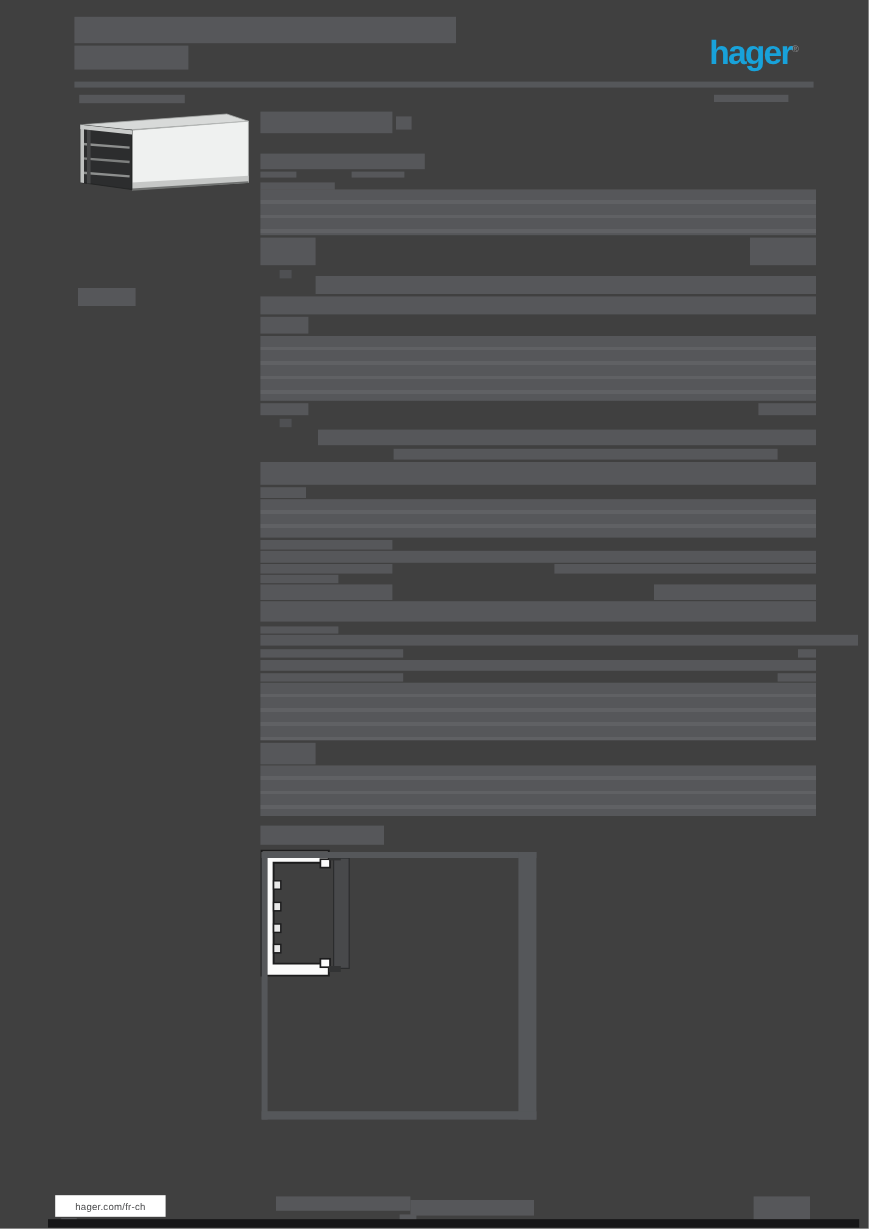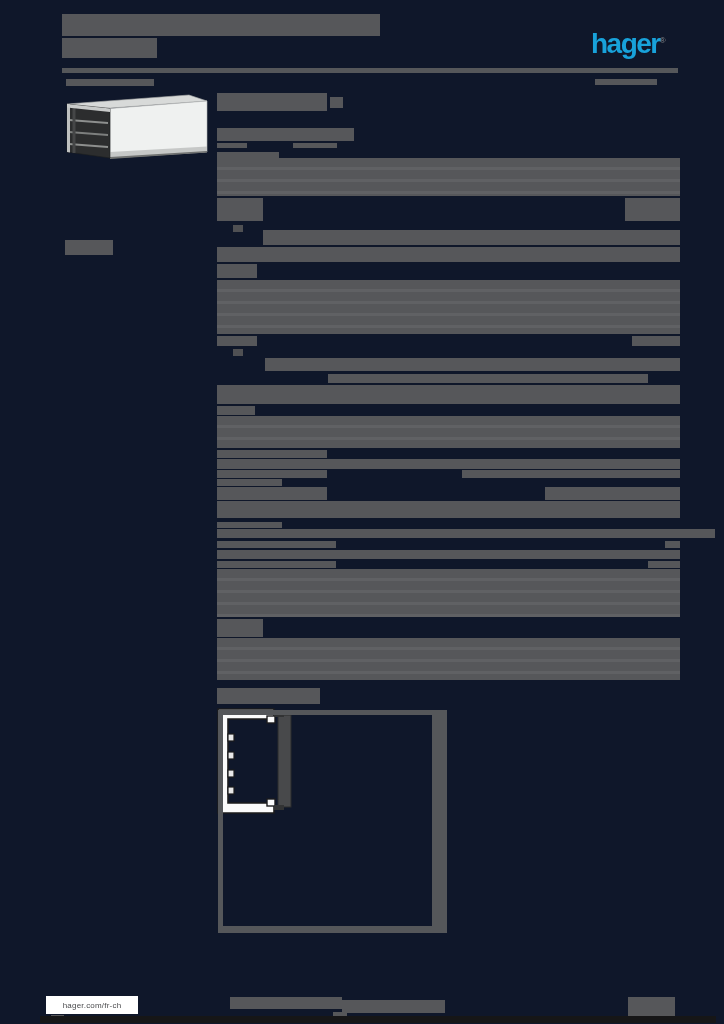--- a/index.html
+++ b/index.html
@@ -1,16 +1,16 @@
 <!DOCTYPE html>
 <html><head>
 <meta charset="utf-8">
 <style>
   html,body{margin:0;padding:0;background:#ffffff;}
-  .page{position:relative;width:724px;height:1024px;background:#0f172a;overflow:hidden;
+  .page{position:relative;width:724px;height:1024px;background:#404040;overflow:hidden;
         font-family:"Liberation Sans",sans-serif;}
   .abs{position:absolute;}
   
   .rblock{position:absolute;background:#56575a;}
   .rbanner{position:absolute;background:repeating-linear-gradient(180deg,#56575a 0 9px,#606164 9px 12px);}
   .rbullet{position:absolute;background:#4f5053;}
   .rrule{position:absolute;background:#55575a;}
   .rbar{position:absolute;background:#161617;}
   .rbox{position:absolute;background:#55575a;}
   

